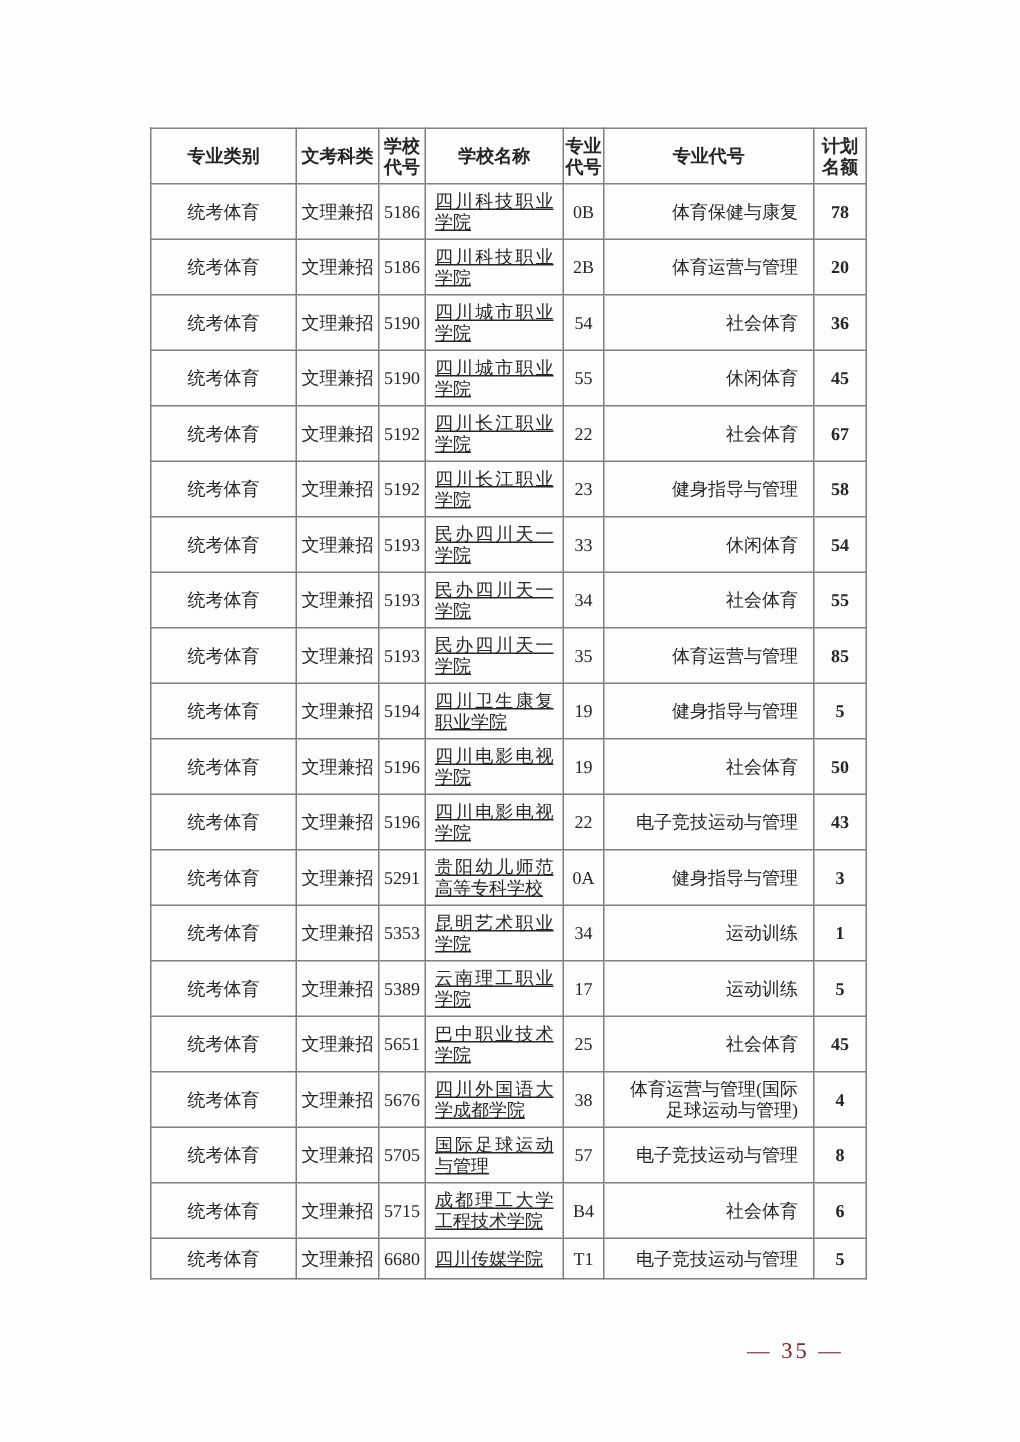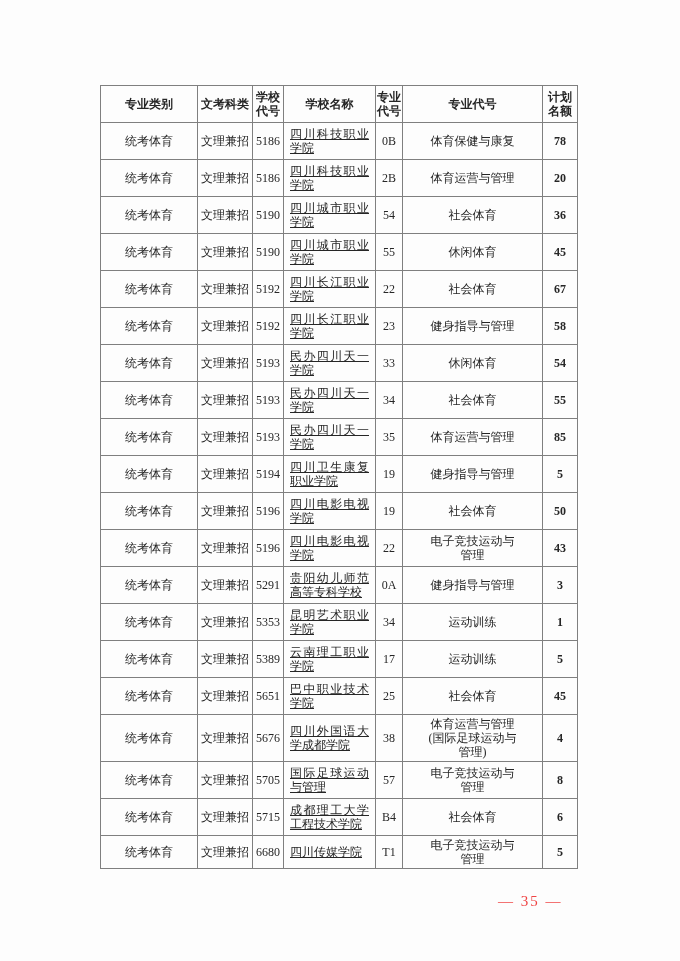--- a/index.html
+++ b/index.html
@@ -47,33 +47,33 @@
     height: 22px; 
   }
   
   table.admission td.c3 {
     text-align: justify;
     text-align-last: left;
     padding: 2px 6px;
     text-decoration: underline;
   }
   table.admission td.c5 {
-    text-align: center;
-    padding: 2px 23px;
+    text-align: right;
+    padding: 2px 10px;
   }
   table.admission td.c6 {
     font-weight: bold;
   }
   .page-number {
     position: absolute;
     left: 498px;
     top: 893px;
     font-size: 15px;
     letter-spacing: 2px;
-    color: #ef4444;
+    color: #7f1d1d;
     white-space: nowrap;
   }
 </style>
 </head>
 <body>
 
 <div class="page">
 
   <table class="admission">
     <colgroup>

